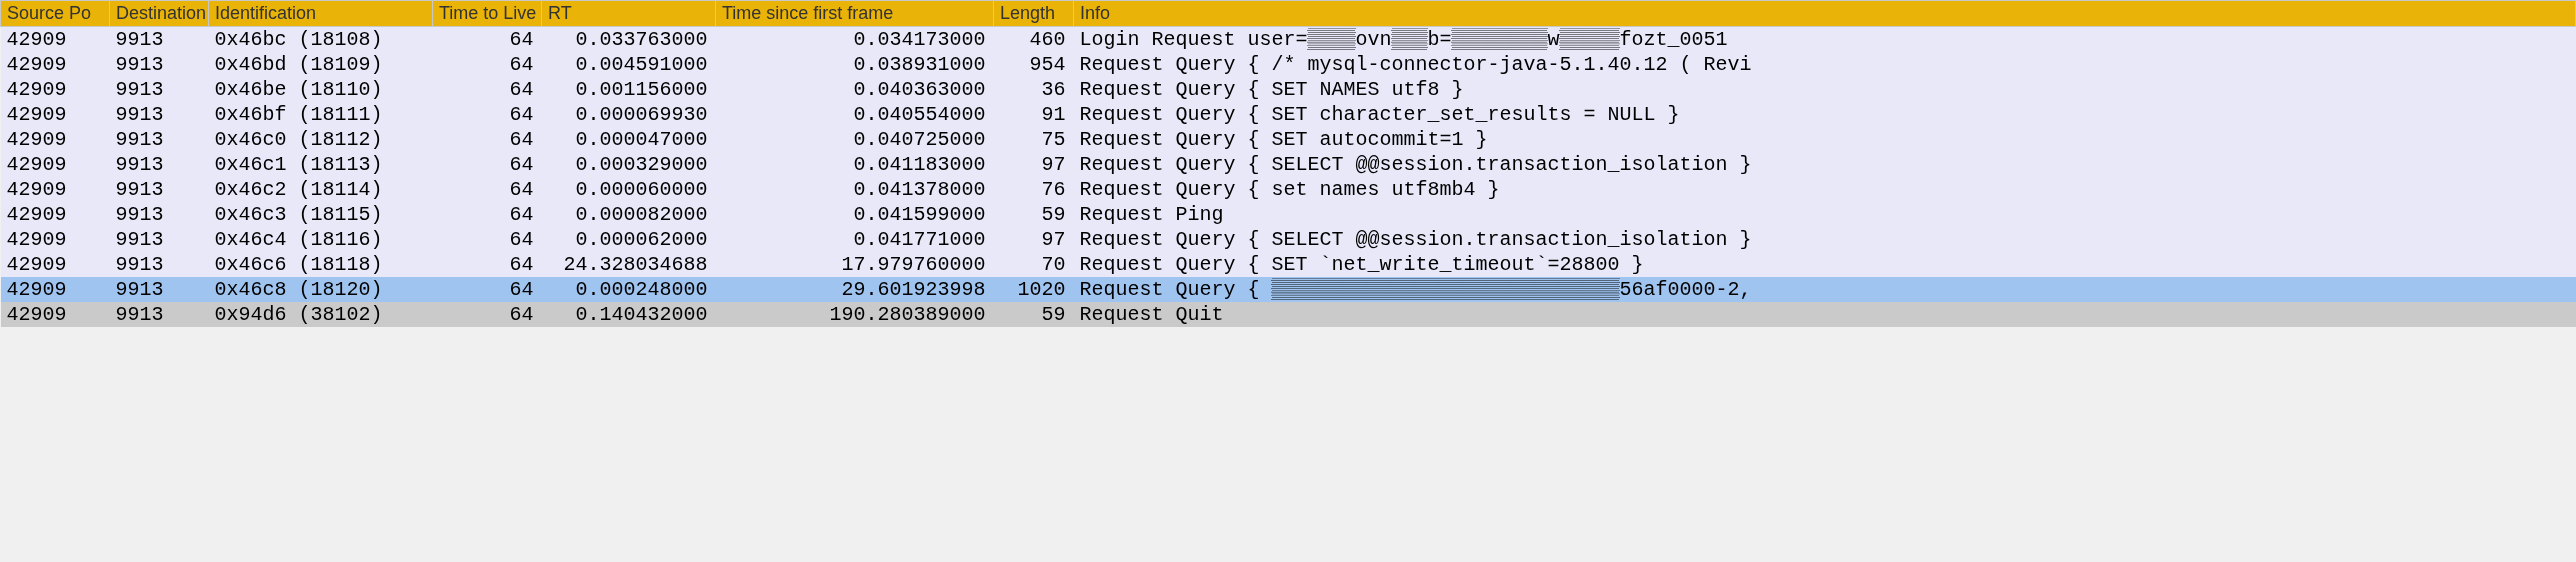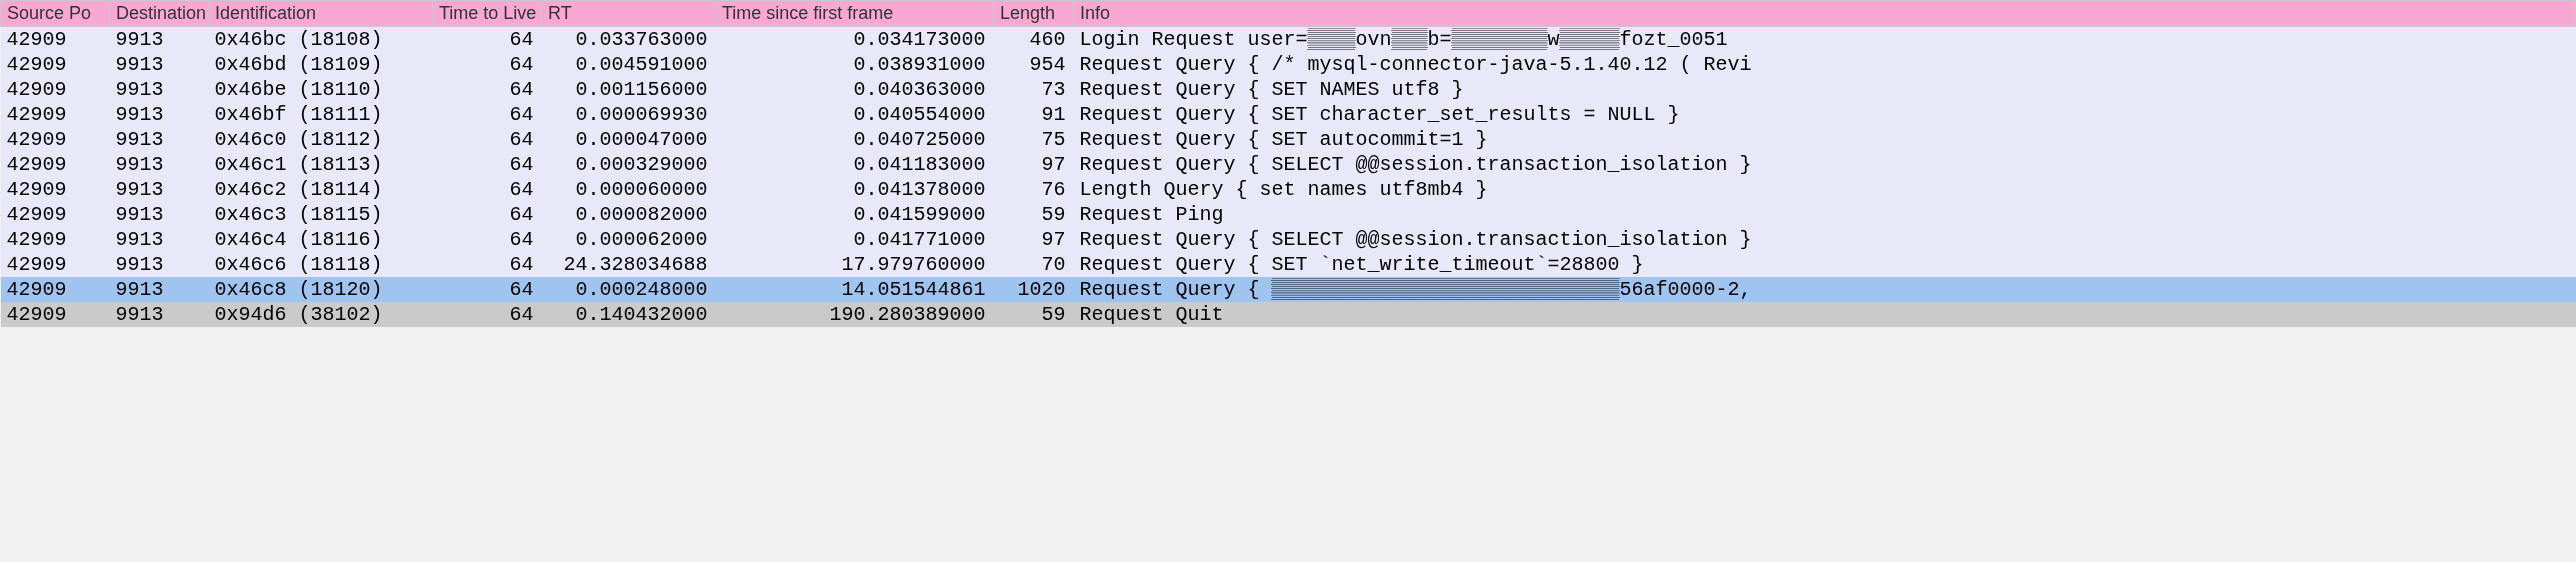--- a/index.html
+++ b/index.html
@@ -14,21 +14,21 @@
       white-space: nowrap;
       overflow-x: auto;
     }
     .table {
       display: table;
       width: 100%;
       border-collapse: collapse;
     }
     .header-row {
       display: table-row;
-      background: #f9a8d4;
+      background: #eab308;
       padding-left: 12px;
     }
     .header-cell {
       display: table-cell;
       border: 1px solid #c8c8c8;
       padding: 2px 6px;
       font-family: -apple-system, "Helvetica Neue", Arial, sans-serif;
       font-size: 18px;
       color: #333;
       font-weight: normal;
@@ -106,21 +106,21 @@
       <div class="data-cell col-length num-right">954</div>
       <div class="data-cell col-info">Request Query { /* mysql-connector-java-5.1.40.12 ( Revi</div>
     </div>
     <div class="data-row bg-lavender">
       <div class="data-cell col-srcport">42909</div>
       <div class="data-cell col-dstport">9913</div>
       <div class="data-cell col-ident">0x46be (18110)</div>
       <div class="data-cell col-ttl num-right">64</div>
       <div class="data-cell col-rt num-right"> 0.001156000</div>
       <div class="data-cell col-tsff num-right">  0.040363000</div>
-      <div class="data-cell col-length num-right">73</div>
+      <div class="data-cell col-length num-right">36</div>
       <div class="data-cell col-info">Request Query { SET NAMES utf8 }</div>
     </div>
     <div class="data-row bg-lavender">
       <div class="data-cell col-srcport">42909</div>
       <div class="data-cell col-dstport">9913</div>
       <div class="data-cell col-ident">0x46bf (18111)</div>
       <div class="data-cell col-ttl num-right">64</div>
       <div class="data-cell col-rt num-right"> 0.000069930</div>
       <div class="data-cell col-tsff num-right">  0.040554000</div>
       <div class="data-cell col-length num-right">91</div>
@@ -147,21 +147,21 @@
       <div class="data-cell col-info">Request Query { SELECT @@session.transaction_isolation }</div>
     </div>
     <div class="data-row bg-lavender">
       <div class="data-cell col-srcport">42909</div>
       <div class="data-cell col-dstport">9913</div>
       <div class="data-cell col-ident">0x46c2 (18114)</div>
       <div class="data-cell col-ttl num-right">64</div>
       <div class="data-cell col-rt num-right"> 0.000060000</div>
       <div class="data-cell col-tsff num-right">  0.041378000</div>
       <div class="data-cell col-length num-right">76</div>
-      <div class="data-cell col-info">Length Query { set names utf8mb4 }</div>
+      <div class="data-cell col-info">Request Query { set names utf8mb4 }</div>
     </div>
     <div class="data-row bg-lavender">
       <div class="data-cell col-srcport">42909</div>
       <div class="data-cell col-dstport">9913</div>
       <div class="data-cell col-ident">0x46c3 (18115)</div>
       <div class="data-cell col-ttl num-right">64</div>
       <div class="data-cell col-rt num-right"> 0.000082000</div>
       <div class="data-cell col-tsff num-right">  0.041599000</div>
       <div class="data-cell col-length num-right">59</div>
       <div class="data-cell col-info">Request Ping</div>
@@ -185,21 +185,21 @@
       <div class="data-cell col-tsff num-right"> 17.979760000</div>
       <div class="data-cell col-length num-right">70</div>
       <div class="data-cell col-info">Request Query { SET `net_write_timeout`=28800 }</div>
     </div>
     <div class="data-row bg-selected">
       <div class="data-cell col-srcport">42909</div>
       <div class="data-cell col-dstport">9913</div>
       <div class="data-cell col-ident">0x46c8 (18120)</div>
       <div class="data-cell col-ttl num-right">64</div>
       <div class="data-cell col-rt num-right"> 0.000248000</div>
-      <div class="data-cell col-tsff num-right"> 14.051544861</div>
+      <div class="data-cell col-tsff num-right"> 29.601923998</div>
       <div class="data-cell col-length num-right">1020</div>
       <div class="data-cell col-info">Request Query { ▒▒▒▒▒▒▒▒▒▒▒▒▒▒▒▒▒▒▒▒▒▒▒▒▒▒▒▒▒56af0000-2,</div>
     </div>
     <div class="data-row bg-gray">
       <div class="data-cell col-srcport">42909</div>
       <div class="data-cell col-dstport">9913</div>
       <div class="data-cell col-ident">0x94d6 (38102)</div>
       <div class="data-cell col-ttl num-right">64</div>
       <div class="data-cell col-rt num-right"> 0.140432000</div>
       <div class="data-cell col-tsff num-right">190.280389000</div>

